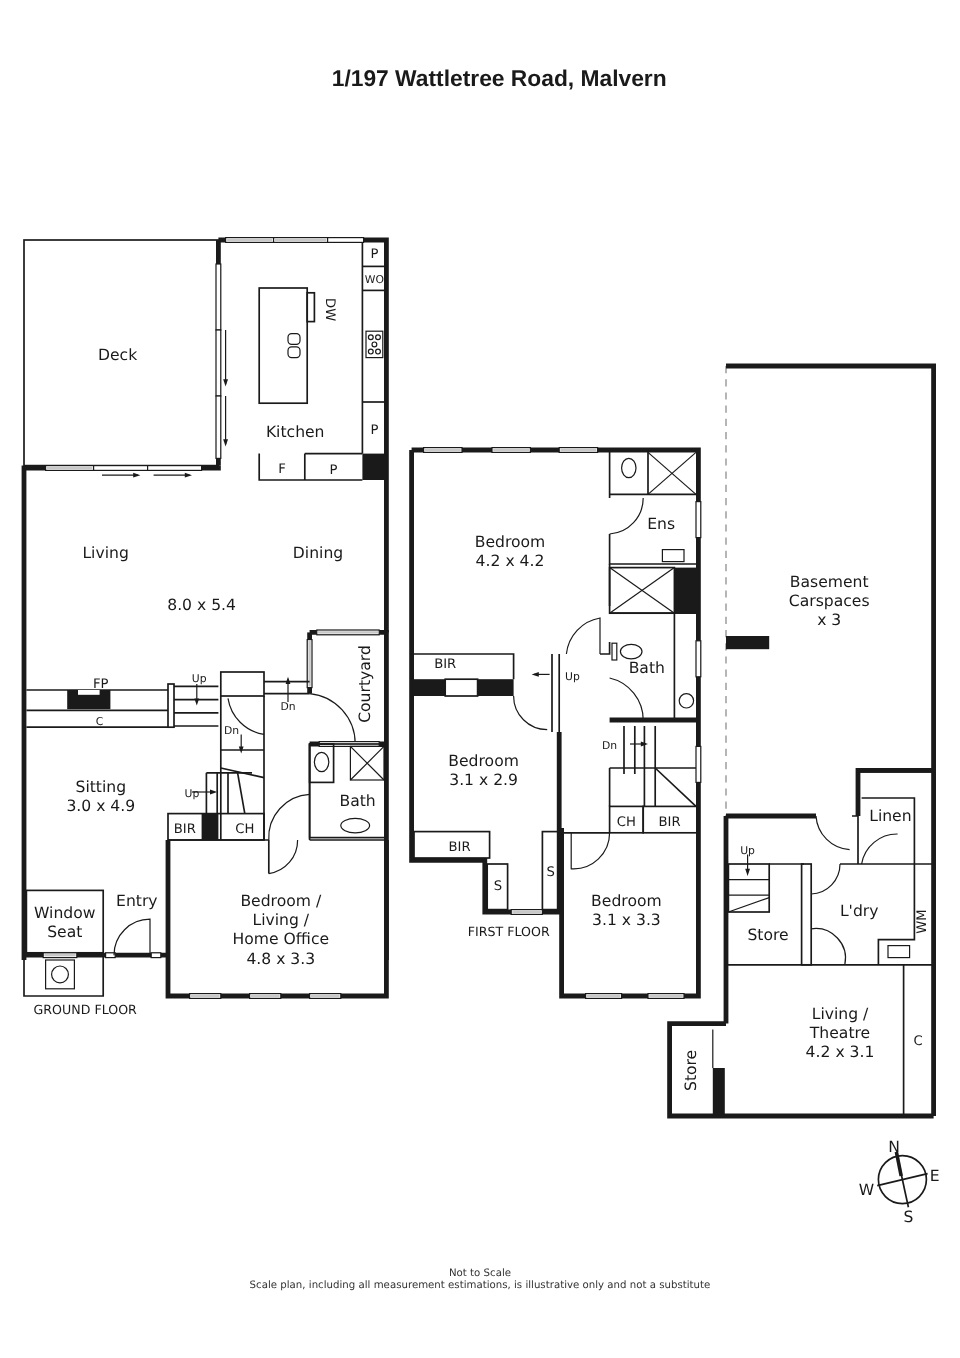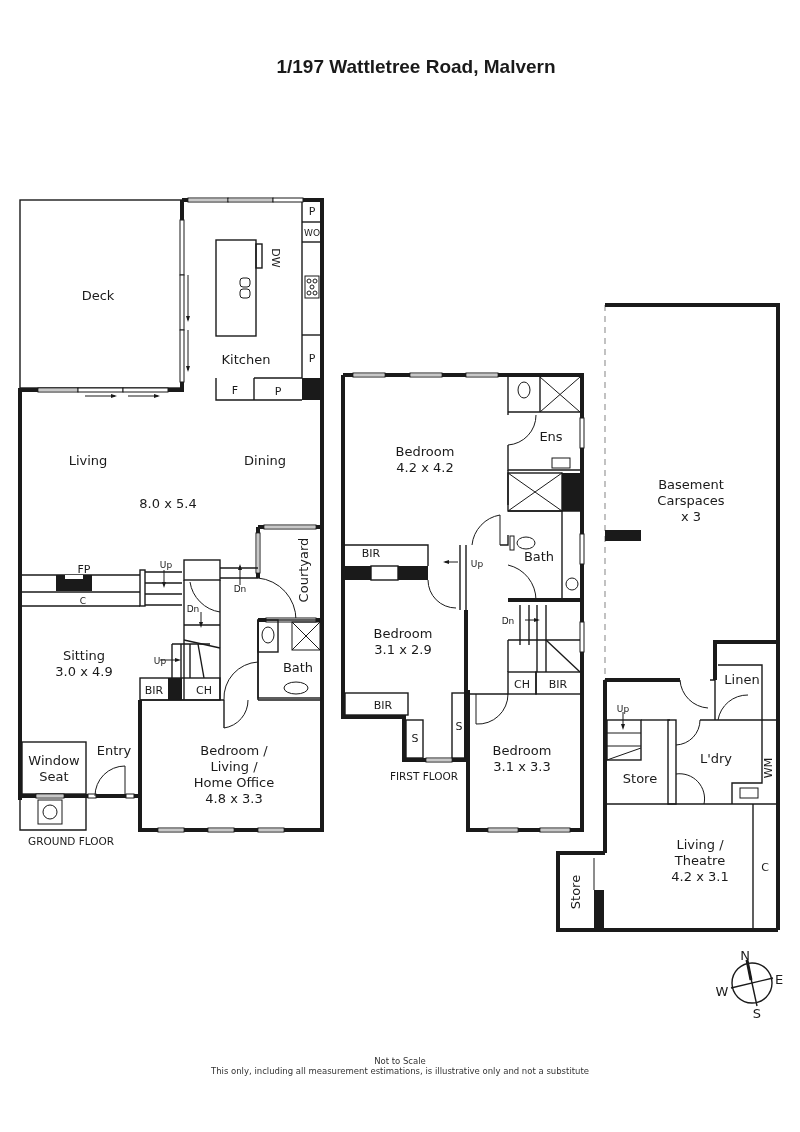--- a/index.html
+++ b/index.html
@@ -343,14 +343,14 @@
   <text x="580" y="892" text-anchor="middle" class="lbl" transform="rotate(-90 580 892)">Store</text>
 
   <text x="745" y="960" text-anchor="middle" class="lbl">N</text>
   <text x="779" y="984" text-anchor="middle" class="lbl">E</text>
   <text x="757" y="1018" text-anchor="middle" class="lbl">S</text>
   <text x="722" y="996" text-anchor="middle" class="lbl">W</text>
 </svg>
 
 <div class="disclaimer">
   <div>Not to Scale</div>
-  <div>This only, including all measurement estimations, is illustrative only and not a substitute</div>
+  <div>Scale plan, including all measurement estimations, is illustrative only and not a substitute</div>
 </div>
 
 </body></html>

